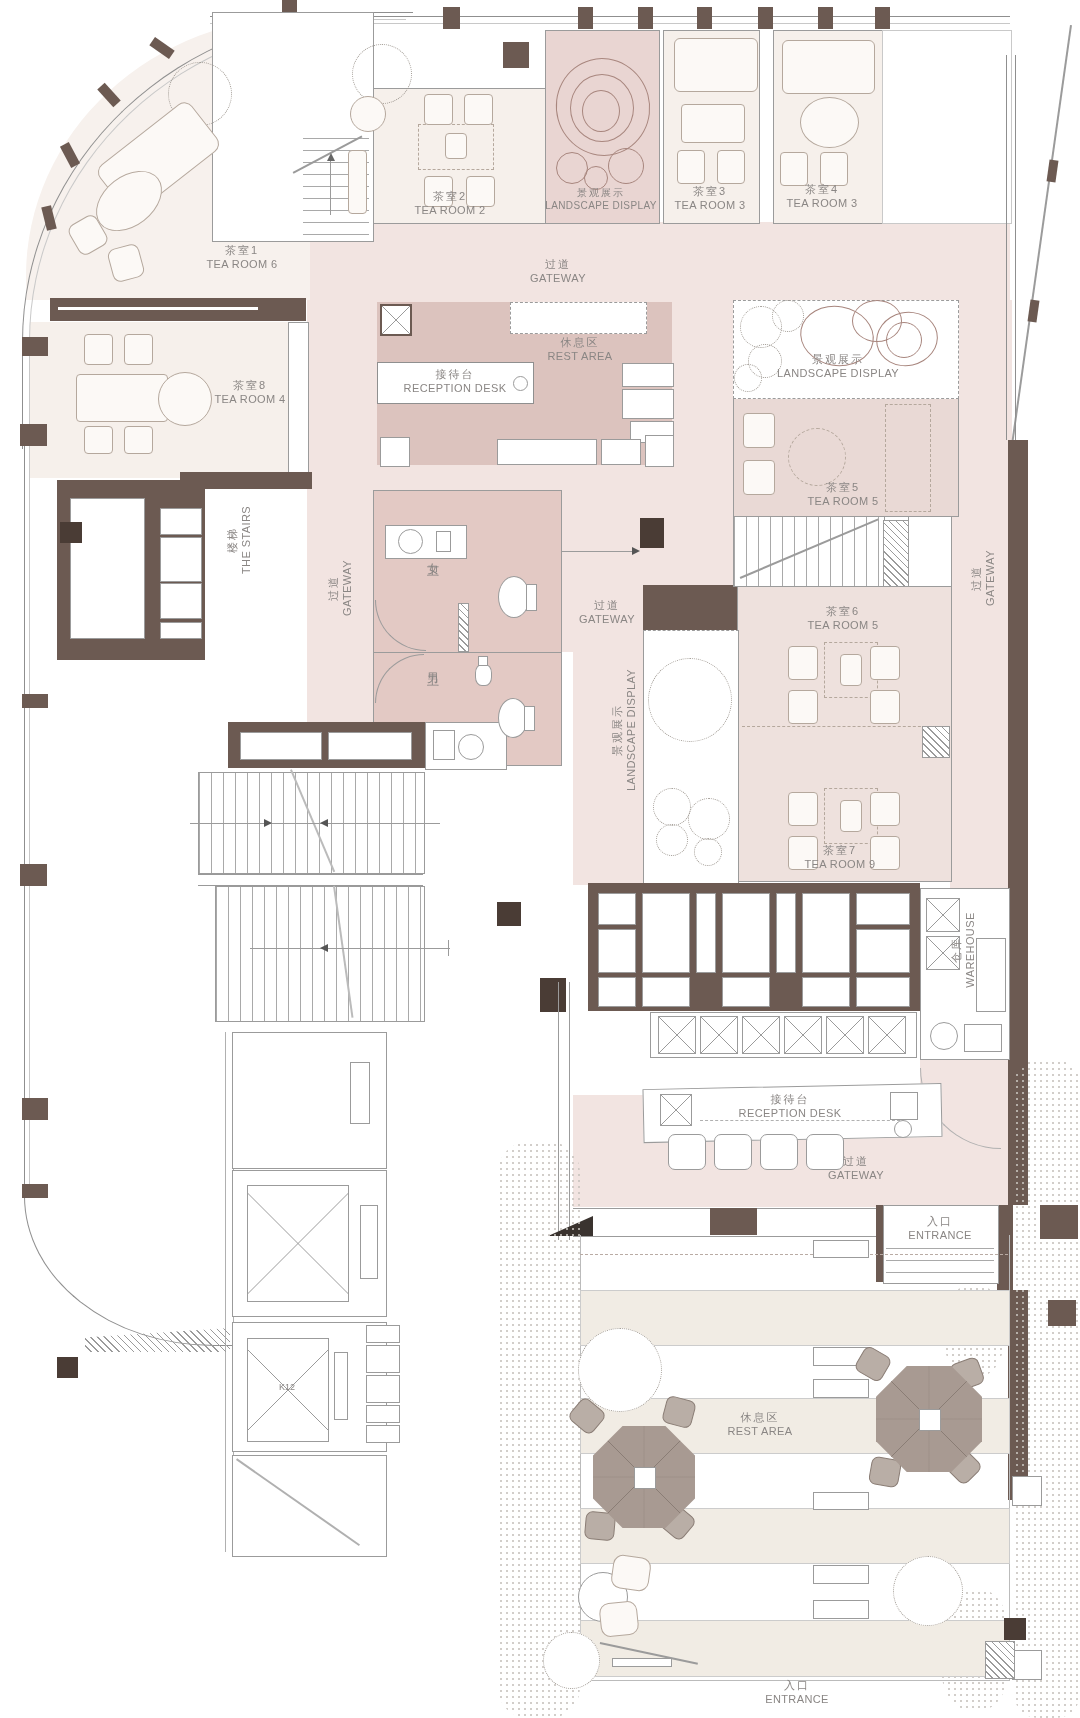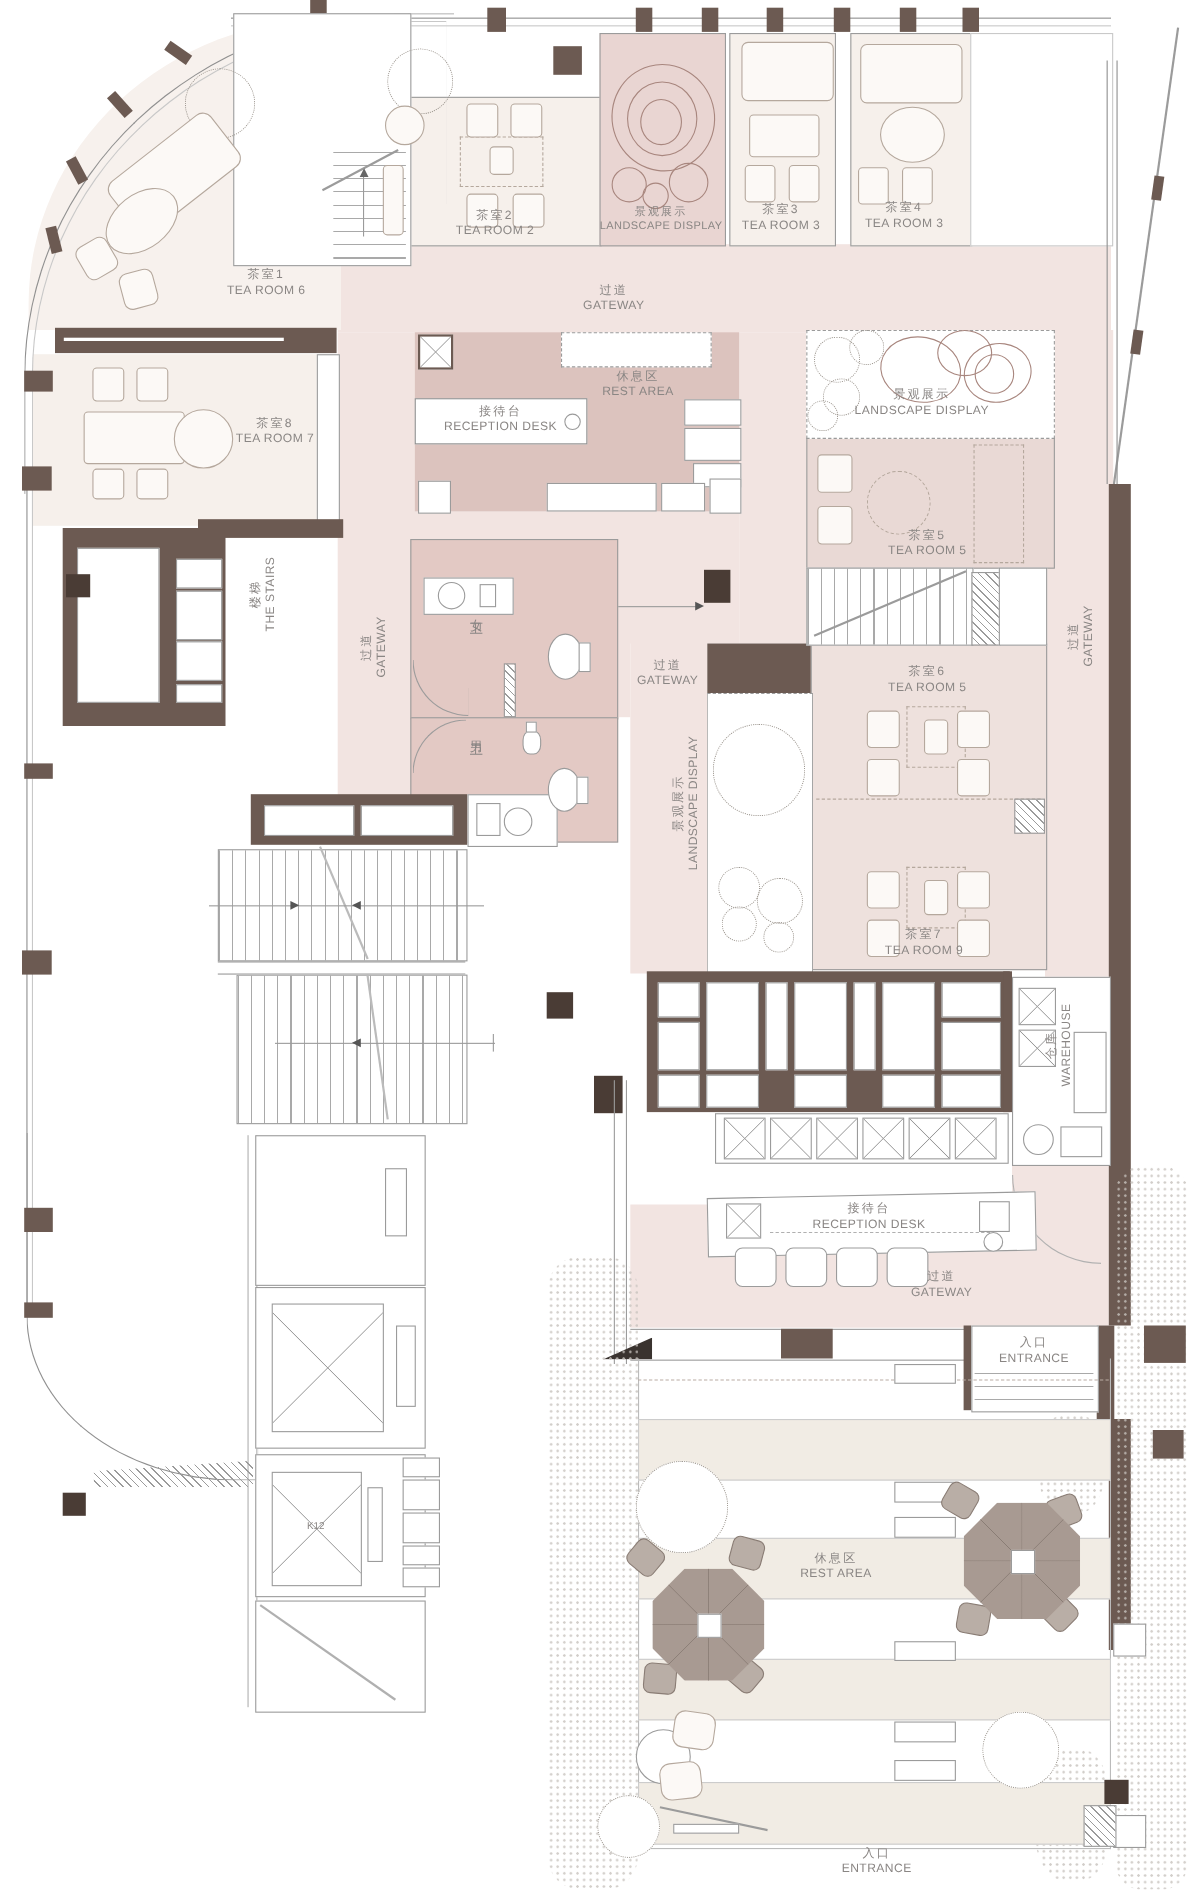--- a/index.html
+++ b/index.html
@@ -407,21 +407,21 @@
   <div class="a lbl" style="left:520px;top:335px;width:120px">
     <div class="zh">休息区</div>
     <div class="en">REST AREA</div>
   </div>
   <div class="a lbl" style="left:375px;top:367px;width:160px">
     <div class="zh">接待台</div>
     <div class="en">RECEPTION DESK</div>
   </div>
   <div class="a lbl" style="left:180px;top:378px;width:140px">
     <div class="zh">茶室8</div>
-    <div class="en">TEA ROOM 7</div>
+    <div class="en">TEA ROOM 4</div>
   </div>
   <div class="a lbl" style="left:753px;top:352px;width:170px">
     <div class="zh">景观展示</div>
     <div class="en">LANDSCAPE DISPLAY</div>
   </div>
   <div class="a lbl" style="left:773px;top:480px;width:140px">
     <div class="zh">茶室5</div>
     <div class="en">TEA ROOM 5</div>
   </div>
   <div class="a lbl rot" style="left:165px;top:525px;width:150px;height:30px">

